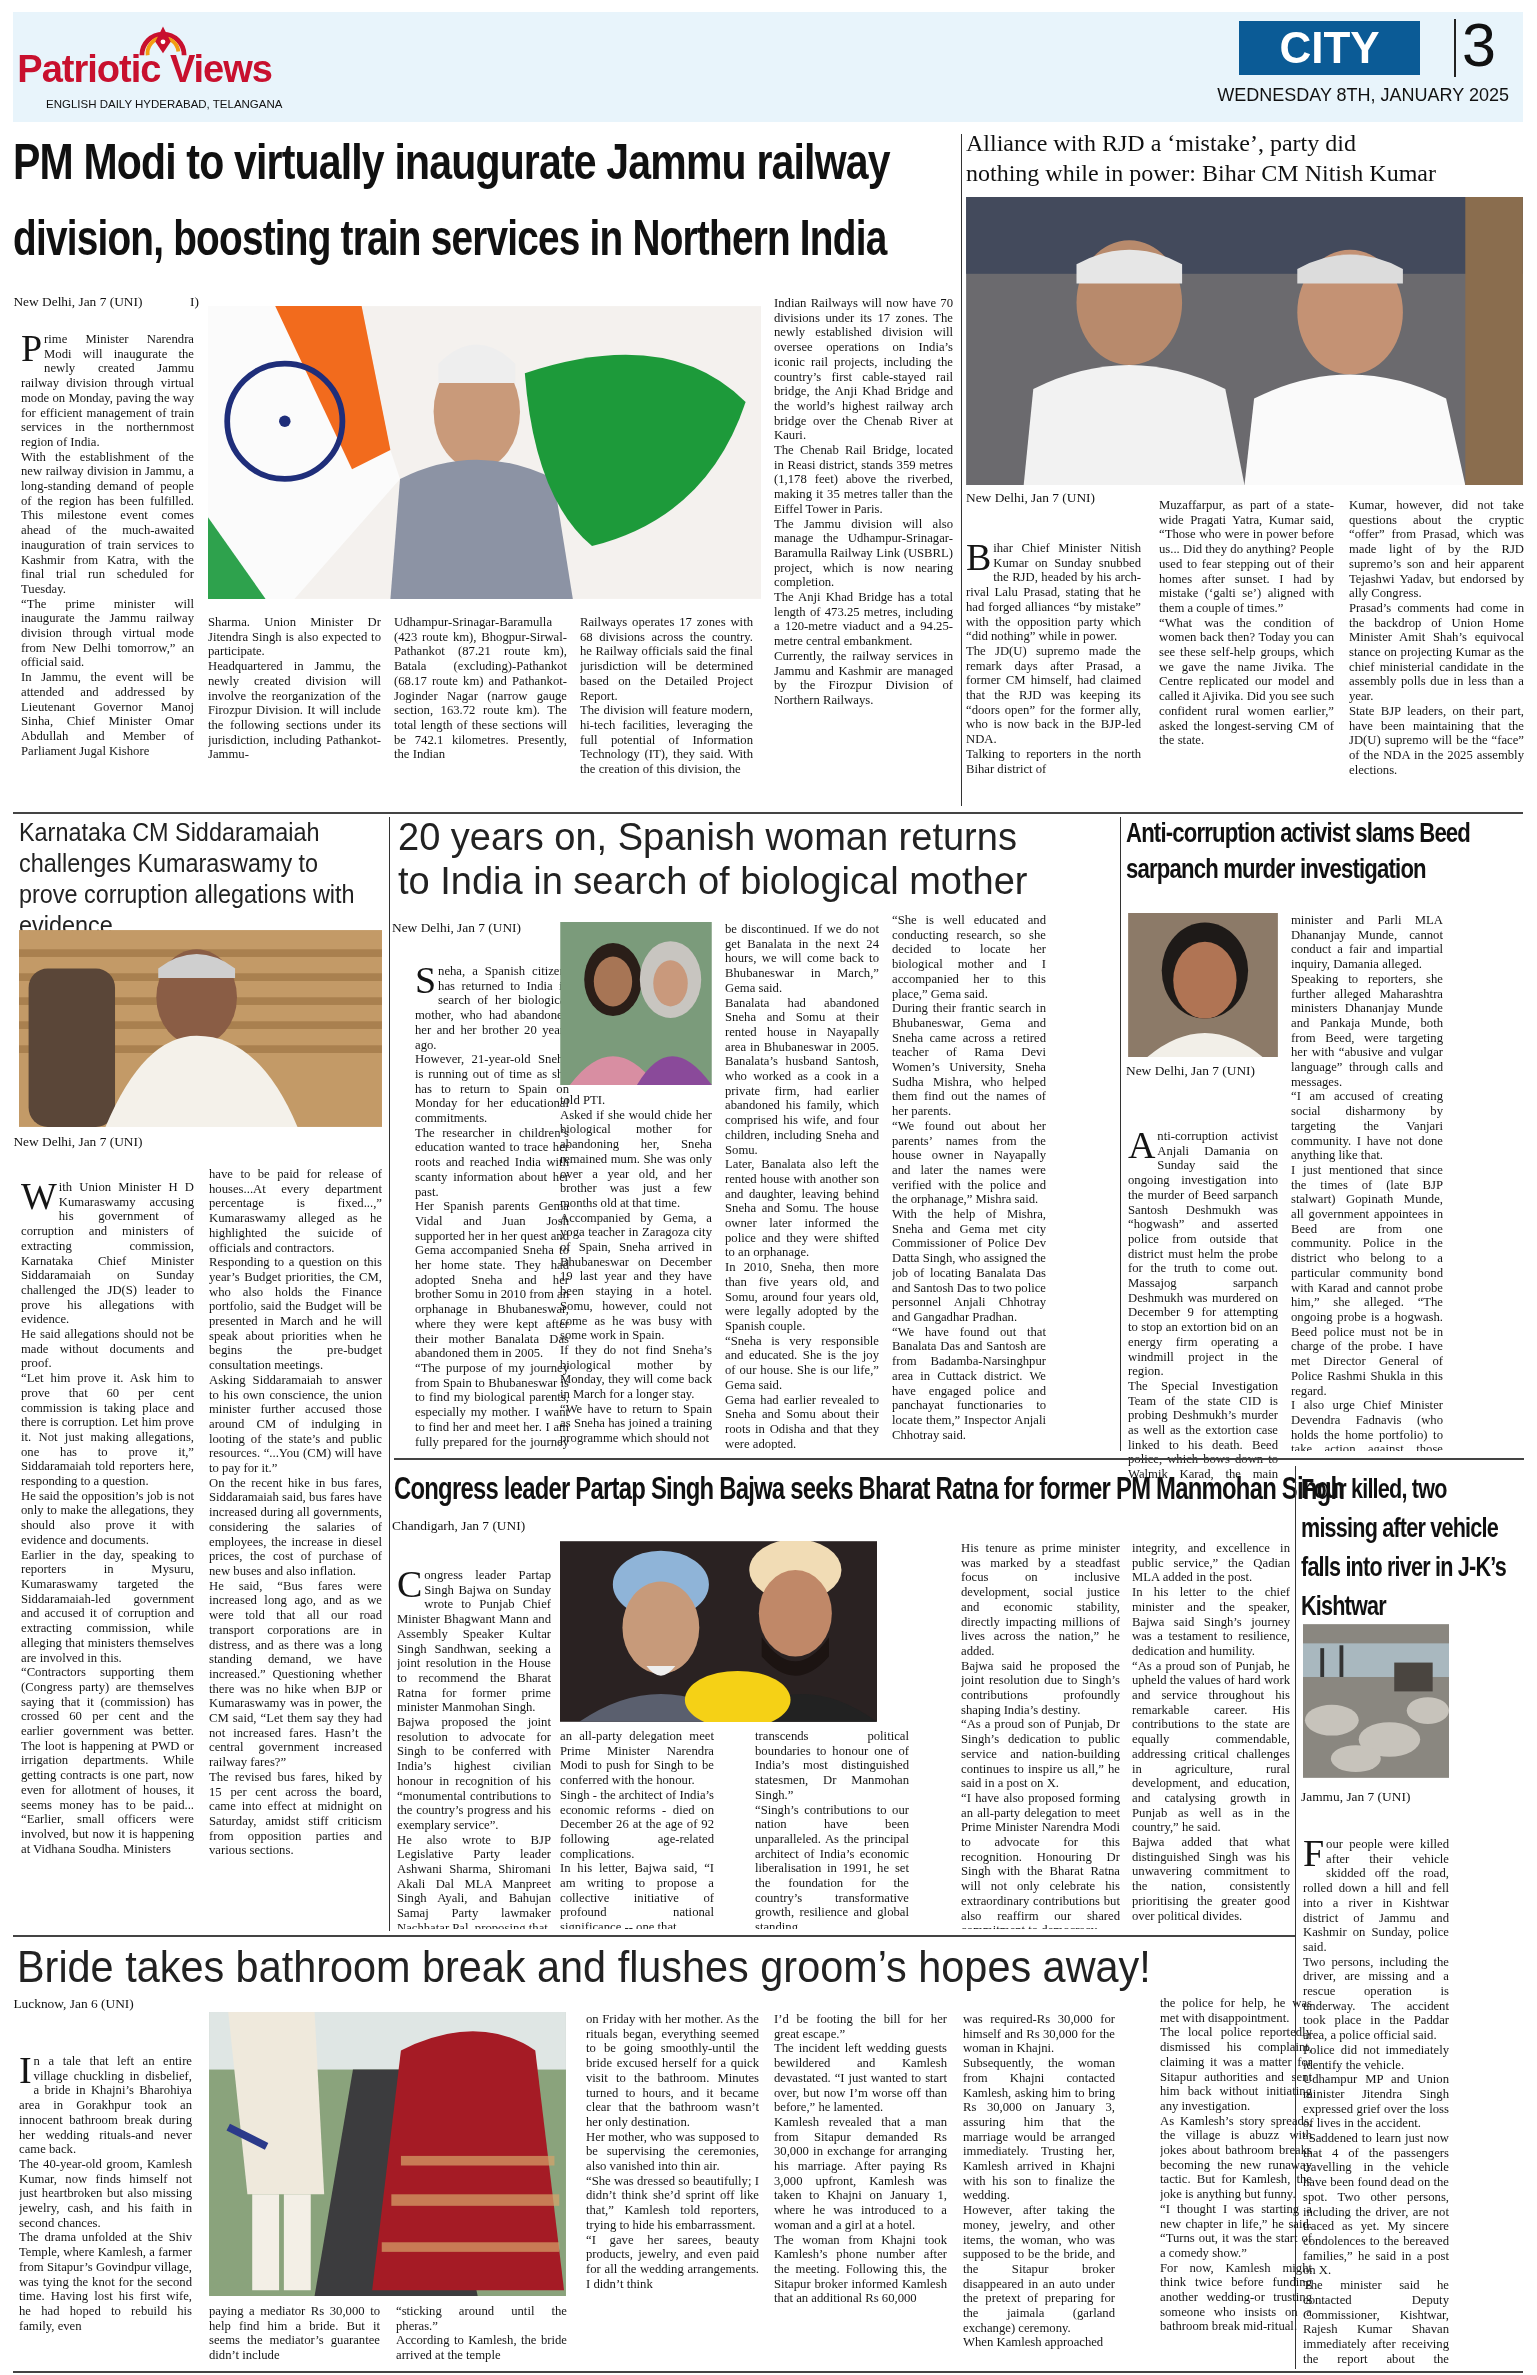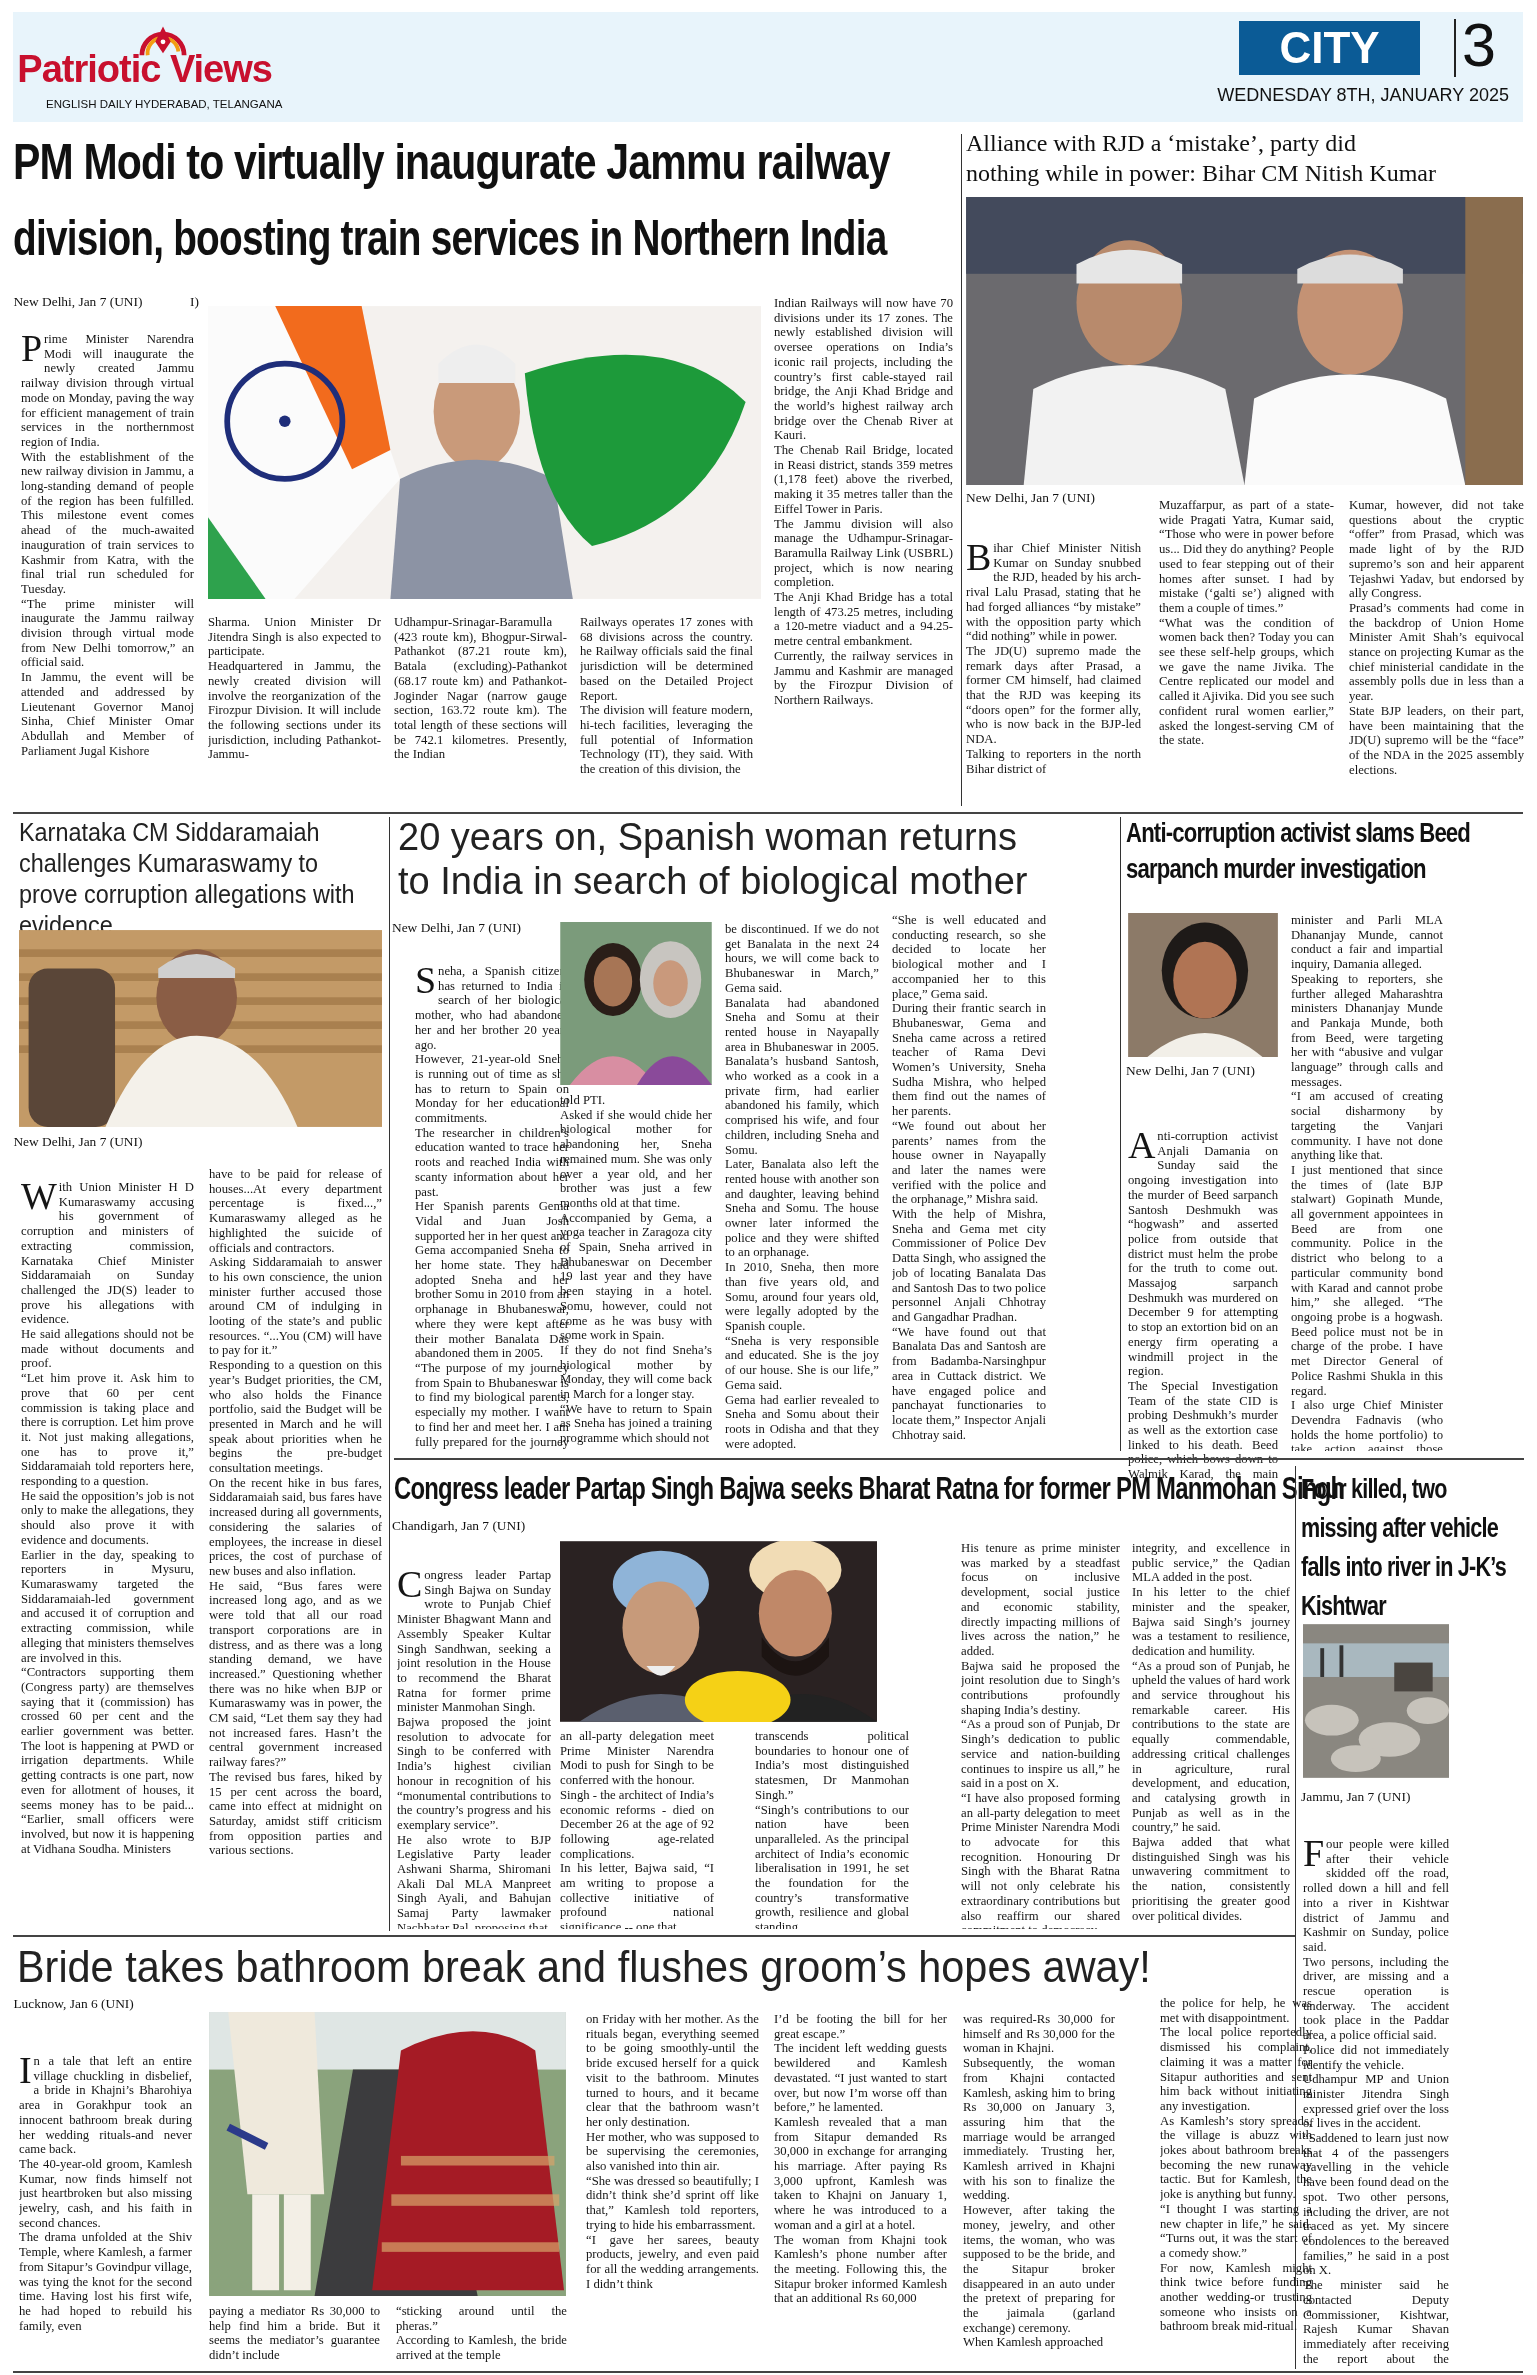--- a/index.html
+++ b/index.html
@@ -139,22 +139,22 @@
 <div class="abs col" style="left:21px;top:1180px;width:173px;height:749px;">
     <p class="dropcap">With Union Minister H D Kumaraswamy accusing his government of corruption and ministers of extracting commission, Karnataka Chief Minister Siddaramaiah on Sunday challenged the JD(S) leader to prove his allegations with evidence.</p>
     <p>He said allegations should not be made without documents and proof.</p>
     <p>“Let him prove it. Ask him to prove that 60 per cent commission is taking place and there is corruption. Let him prove it. Not just making allegations, one has to prove it,” Siddaramaiah told reporters here, responding to a question.</p>
     <p>He said the opposition’s job is not only to make the allegations, they should also prove it with evidence and documents.</p>
     <p>Earlier in the day, speaking to reporters in Mysuru, Kumaraswamy targeted the Siddaramaiah-led government and accused it of corruption and extracting commission, while alleging that ministers themselves are involved in this.</p>
     <p>“Contractors supporting them (Congress party) are themselves saying that it (commission) has crossed 60 per cent and the earlier government was better. The loot is happening at PWD or irrigation departments. While getting contracts is one part, now even for allotment of houses, it seems money has to be paid... “Earlier, small officers were involved, but now it is happening at Vidhana Soudha. Ministers</p>
   </div>
 <div class="abs col" style="left:209px;top:1139px;width:173px;height:788px;margin-top:28px;">
     <p>have to be paid for release of houses...At every department percentage is fixed...,” Kumaraswamy alleged as he highlighted the suicide of officials and contractors.</p>
+    <p>Responding to a question on this year’s Budget priorities, the CM, who also holds the Finance portfolio, said the Budget will be presented in March and he will speak about priorities when he begins the pre-budget consultation meetings.</p>
     <p>Asking Siddaramaiah to answer to his own conscience, the union minister further accused those around CM of indulging in looting of the state’s and public resources. “...You (CM) will have to pay for it.”</p>
-    <p>Responding to a question on this year’s Budget priorities, the CM, who also holds the Finance portfolio, said the Budget will be presented in March and he will speak about priorities when he begins the pre-budget consultation meetings.</p>
     <p>On the recent hike in bus fares, Siddaramaiah said, bus fares have increased during all governments, considering the salaries of employees, the increase in diesel prices, the cost of purchase of new buses and also inflation.</p>
     <p>He said, “Bus fares were increased long ago, and as we were told that all our road transport corporations are in distress, and as there was a long standing demand, we have increased.” Questioning whether there was no hike when BJP or Kumaraswamy was in power, the CM said, “Let them say they had not increased fares. Hasn’t the central government increased railway fares?”</p>
     <p>The revised bus fares, hiked by 15 per cent across the board, came into effect at midnight on Saturday, amidst stiff criticism from opposition parties and various sections.</p>
   </div>
 <div class="abs vrule" style="left:389px;top:817px;height:1114px;"></div>
 
 <div class="abs h-light" style="left:398px;top:815px;font-size:38px;line-height:44px;">20 years on, Spanish woman returns</div>
 <div class="abs h-light" style="left:398px;top:859px;font-size:38px;line-height:44px;">to India in search of biological mother</div>
 <div class="abs dateline" style="left:392px;top:920px;">New Delhi, Jan 7 (UNI)</div>
 <div class="abs col" style="left:415px;top:964px;width:154px;height:487px;">

